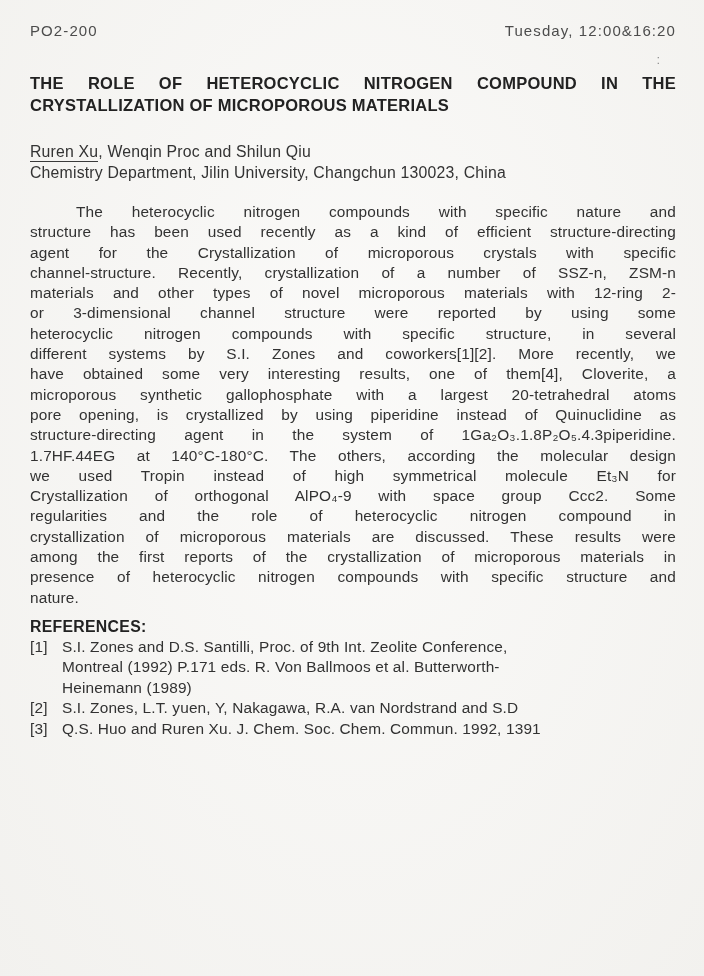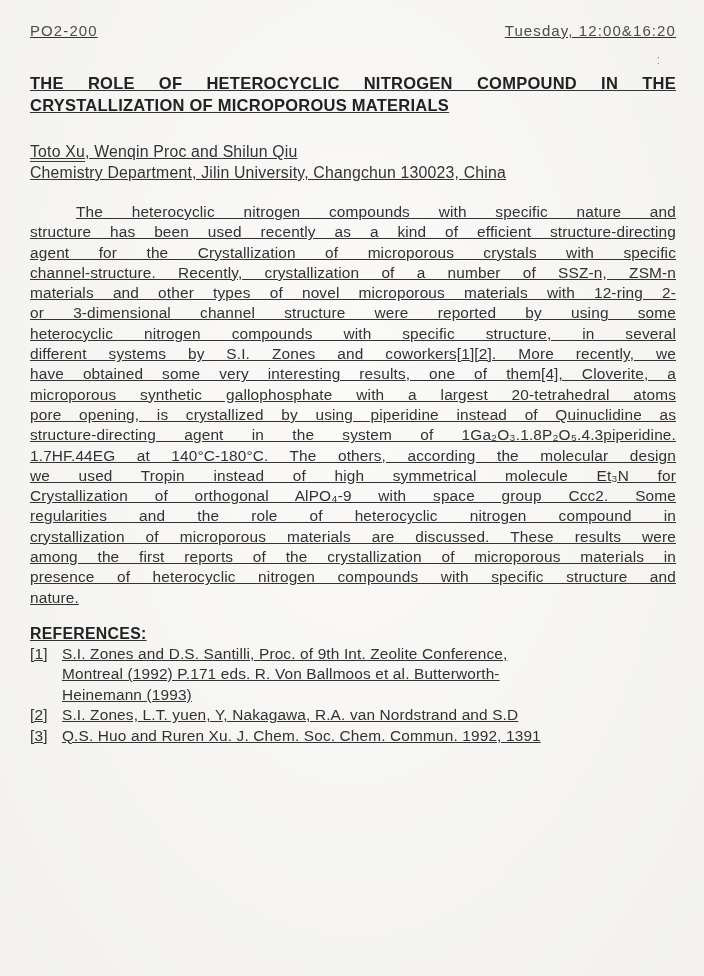--- a/index.html
+++ b/index.html
@@ -13,21 +13,20 @@
     overflow: hidden;
   }
   .page {
     position: relative;
     width: 704px;
     height: 976px;
     padding: 22px 28px 12px 30px;
     background:
       radial-gradient(ellipse at 50% 40%, rgba(255,255,255,0.5), rgba(0,0,0,0.015)),
       #f6f5f2;
-    text-decoration: underline;
   }
   
   .hdr {
     display: flex;
     justify-content: space-between;
     align-items: baseline;
     color: #4c4c4c;
     font-size: 15px;
     letter-spacing: 1.1px;
     font-weight: 400;
@@ -74,21 +73,21 @@
     letter-spacing: 0.15px;
     color: #323232;
   }
   .abstract .pline {
     line-height: 20.3px;
     height: 20.3px;
     overflow: hidden;
   }
   .indent { text-indent: 46px; }
   
-  .refs { margin-top: 15px; font-size: 15.4px; color: #323232; letter-spacing: 0.15px; }
+  .refs { margin-top: 8px; font-size: 15.4px; color: #323232; letter-spacing: 0.15px; }
   .refs-heading {
     font-weight: 700;
     color: #222222;
     font-size: 15.8px;
     line-height: 21px;
     letter-spacing: 0.3px;
   }
   .ref-item {
     display: flex;
     align-items: flex-start;
@@ -110,21 +109,21 @@
     <span>Tuesday, 12:00&amp;16:20</span>
   </div>
   <div class="artifact">:</div>
 
   <div class="title">
     <div class="jline">THE ROLE OF HETEROCYCLIC NITROGEN COMPOUND IN THE</div>
     <div class="lline">CRYSTALLIZATION OF MICROPOROUS MATERIALS</div>
   </div>
 
   <div class="authors">
-    <div><span class="uline">Toto Xu</span><span>, Wenqin Proc and Shilun Qiu</span></div>
+    <div><span class="uline">Ruren Xu</span><span>, Wenqin Proc and Shilun Qiu</span></div>
     <div>Chemistry Department, Jilin University, Changchun 130023, China</div>
   </div>
 
   <div class="abstract">
     <div class="pline jline indent">The heterocyclic nitrogen compounds with specific nature and</div>
     <div class="pline jline">structure has been used recently as a kind of efficient structure-directing</div>
     <div class="pline jline">agent for the Crystallization of microporous crystals with specific</div>
     <div class="pline jline">channel-structure. Recently, crystallization of a number of SSZ-n, ZSM-n</div>
     <div class="pline jline">materials and other types of novel microporous materials with 12-ring 2-</div>
     <div class="pline jline">or 3-dimensional channel structure were reported by using some</div>
@@ -145,21 +144,21 @@
   </div>
 
   <div class="refs">
     <div class="refs-heading">REFERENCES:</div>
 
     <div class="ref-item">
       <span class="ref-marker">[1]</span>
       <div class="ref-lines">
         <div class="ref-line">S.I. Zones and D.S. Santilli, Proc. of 9th Int. Zeolite Conference,</div>
         <div class="ref-line">Montreal (1992) P.171 eds. R. Von Ballmoos et al. Butterworth-</div>
-        <div class="ref-line">Heinemann (1993)</div>
+        <div class="ref-line">Heinemann (1989)</div>
       </div>
     </div>
 
     <div class="ref-item">
       <span class="ref-marker">[2]</span>
       <div class="ref-lines">
         <div class="ref-line">S.I. Zones, L.T. yuen, Y, Nakagawa, R.A. van Nordstrand and S.D</div>
       </div>
     </div>
 

